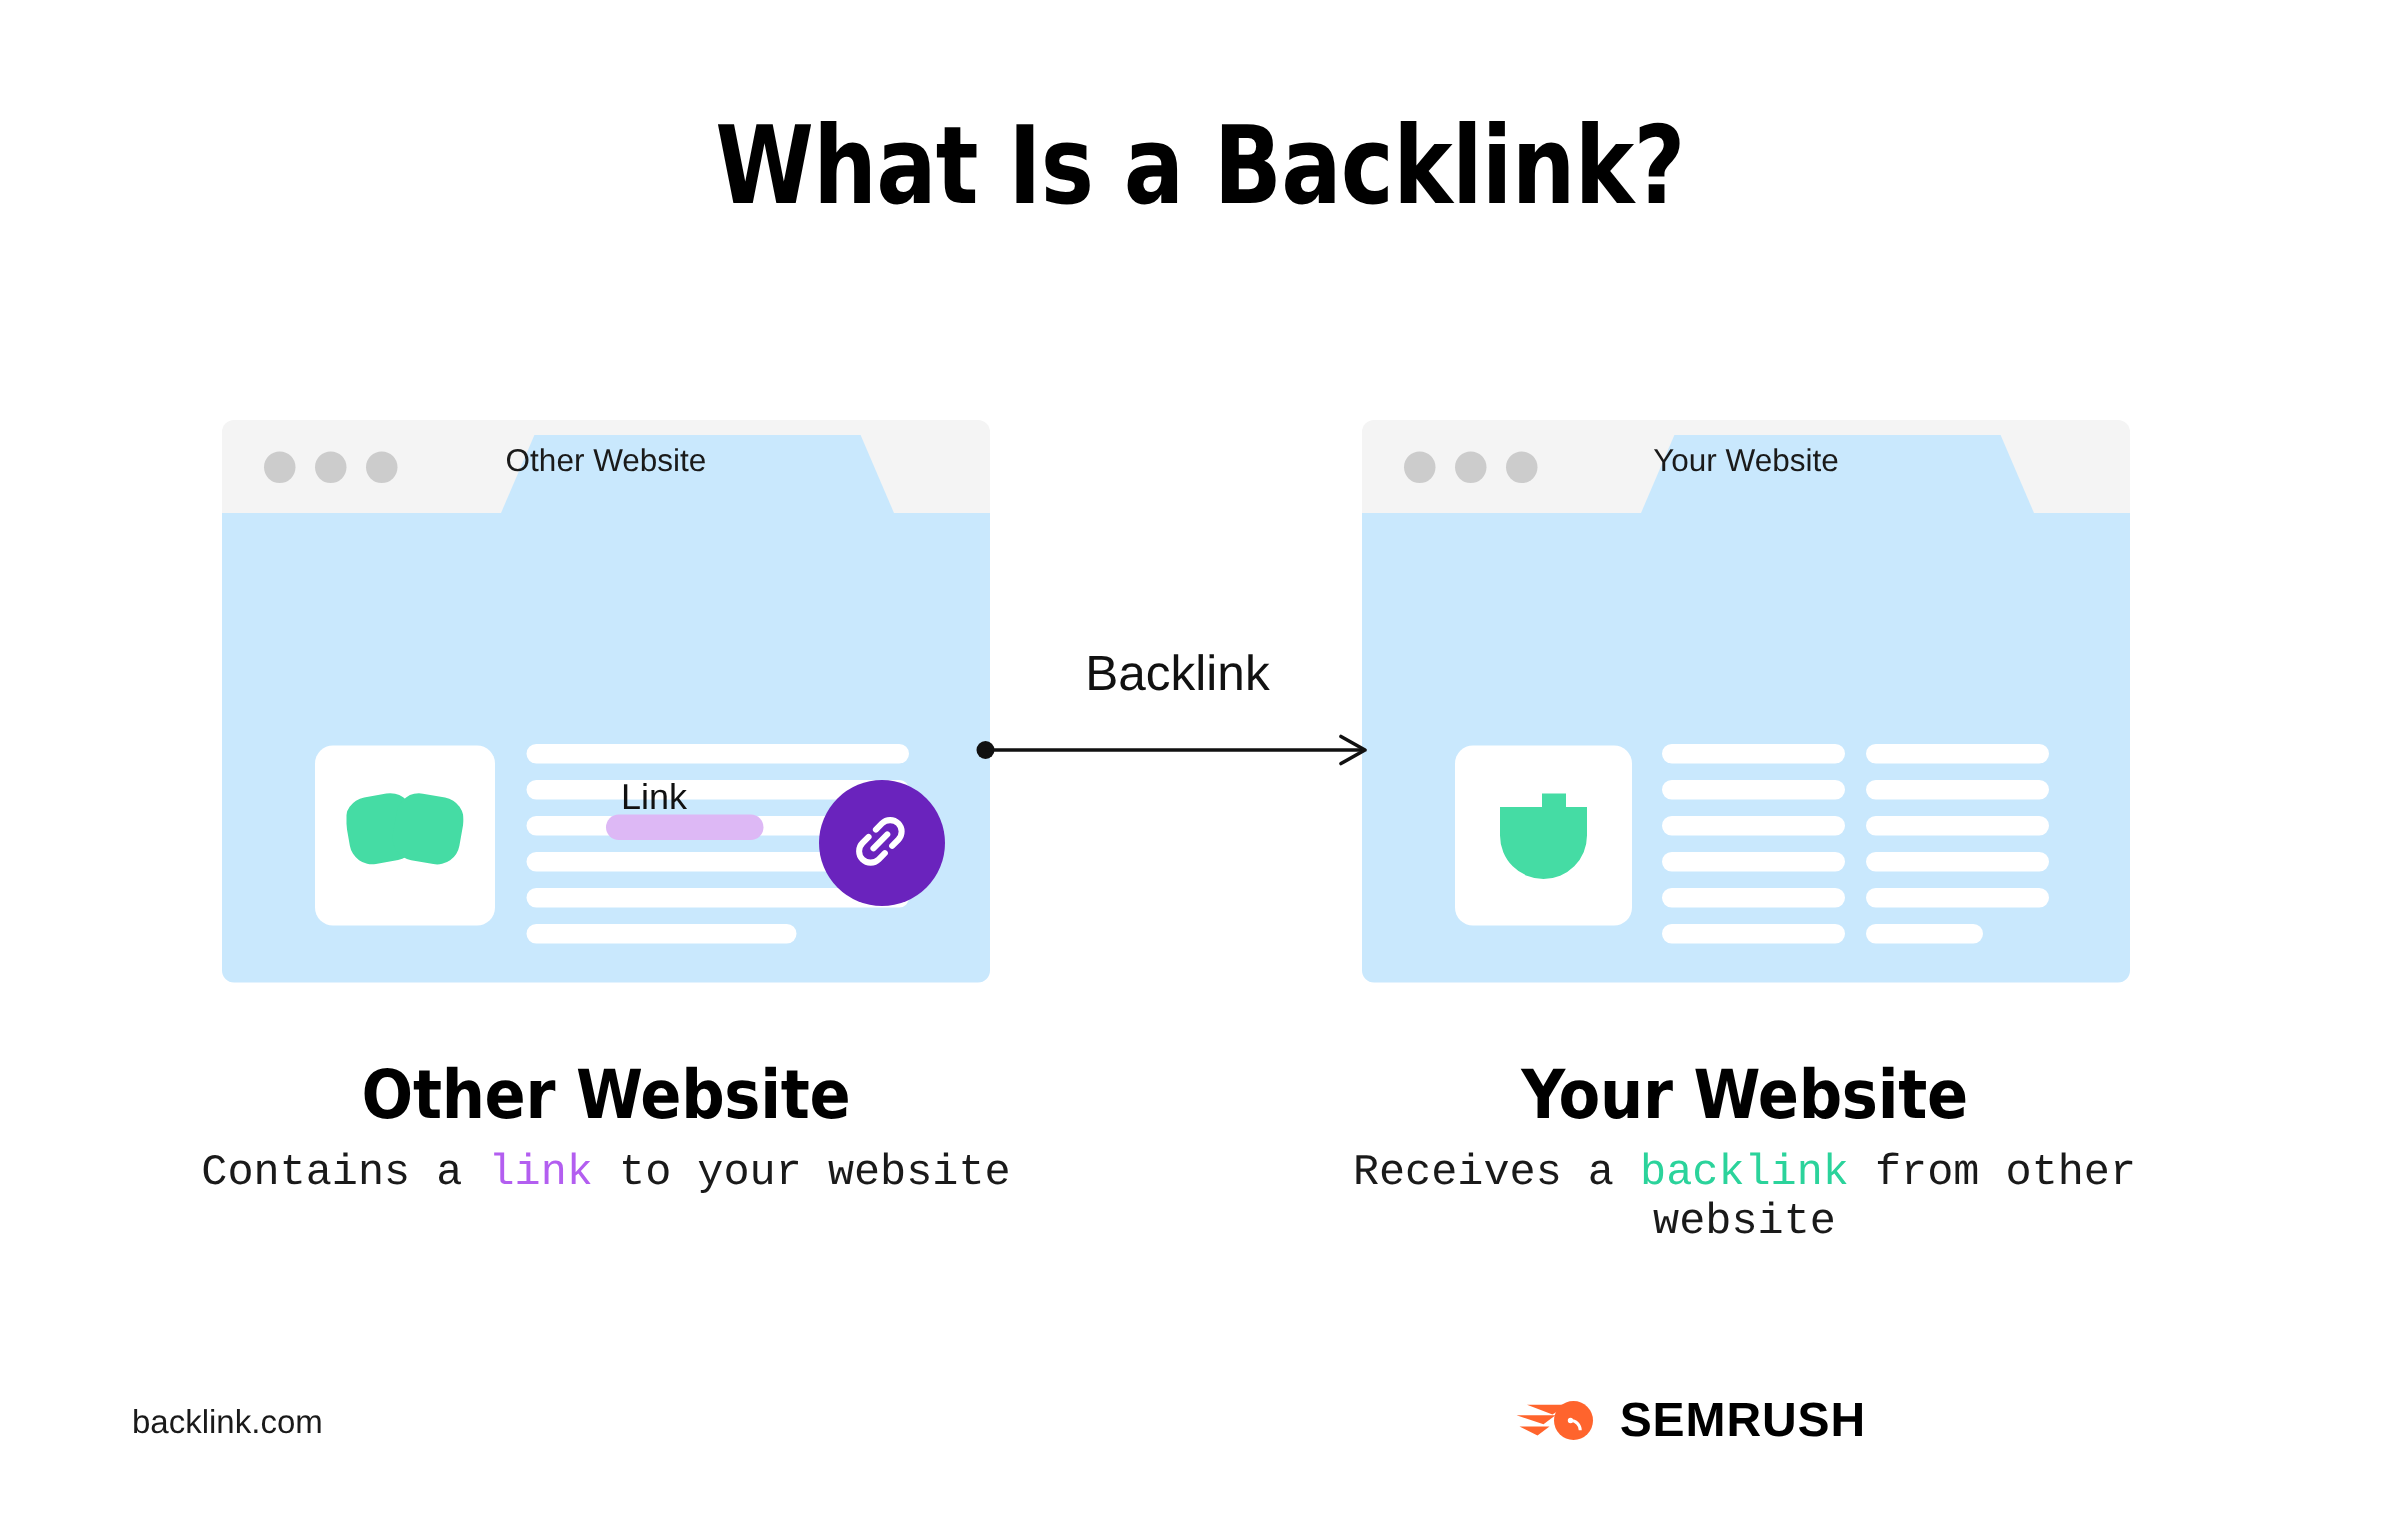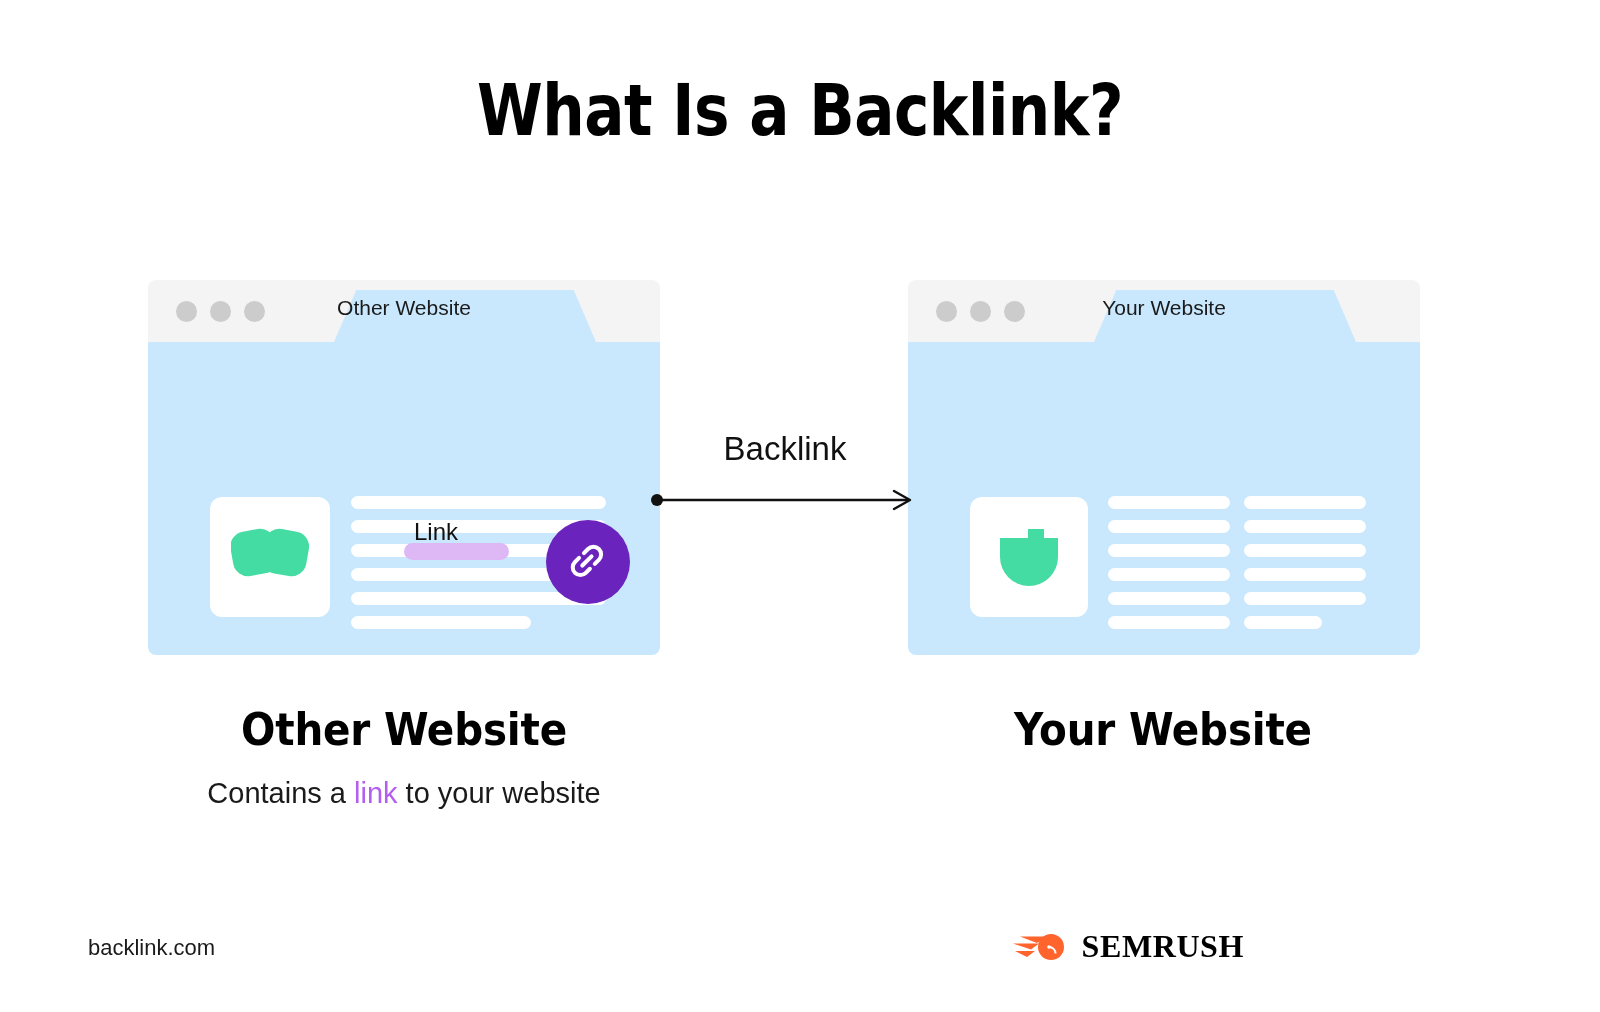--- a/index.html
+++ b/index.html
@@ -189,24 +189,24 @@
 
   .caption-heading {
     font-family: "DejaVu Sans Condensed", "Liberation Sans Narrow", "Liberation Sans", sans-serif;
     font-weight: 700;
     font-size: 45px;
     color: #000000;
     line-height: 1.1;
     letter-spacing: -0.2px;
   }
   .caption-sub {
-    margin-top: 22px;
+    margin-top: 10px;
     font-size: 29px;
     color: #1a1a1a;
-    font-family: Liberation Sans, sans-serif;
+    font-family: Liberation Mono, monospace;
   }
   .hl-purple { color: #b35ef0; }
   .hl-green  { color: #2bd39b; }
 
   
   .footer-url {
     position: absolute;
     left: 88px;
     top: 935px;
     font-size: 22px;
@@ -216,21 +216,21 @@
 
   .brand-logo {
     position: absolute;
     right: 88px;
     top: 928px;
     display: flex;
     align-items: center;
     gap: 13px;
   }
   .brand-text {
-    font-family: Liberation Serif, serif;
+    font-family: Liberation Sans, sans-serif;
     font-weight: 700;
     font-size: 32px;
     letter-spacing: 0.6px;
     color: #000000;
   }
 </style>
 </head>
 <body>
 
 <div class="canvas">
@@ -333,20 +333,21 @@
     </svg>
   </div>
 
   <div class="caption-block left">
     <div class="caption-heading">Other Website</div>
     <div class="caption-sub"><span>Contains a </span><span class="hl-purple">link</span><span> to your website</span></div>
   </div>
 
   <div class="caption-block right">
     <div class="caption-heading">Your Website</div>
+    <div class="caption-sub"><span>Receives a </span><span class="hl-green">backlink</span><span> from other website</span></div>
   </div>
 
   <div class="footer-url">backlink.com</div>
 
   <div class="brand-logo">
     <svg width="56" height="34" viewBox="0 0 56 34">
       <g fill="#ff642d">
         <path d="M2 21 L22 21 L14 27 Z"></path>
         <path d="M0 13.5 L26 13.5 L18 19.5 Z"></path>
         <path d="M7 6.5 L34 6.5 L24 13 Z"></path>

